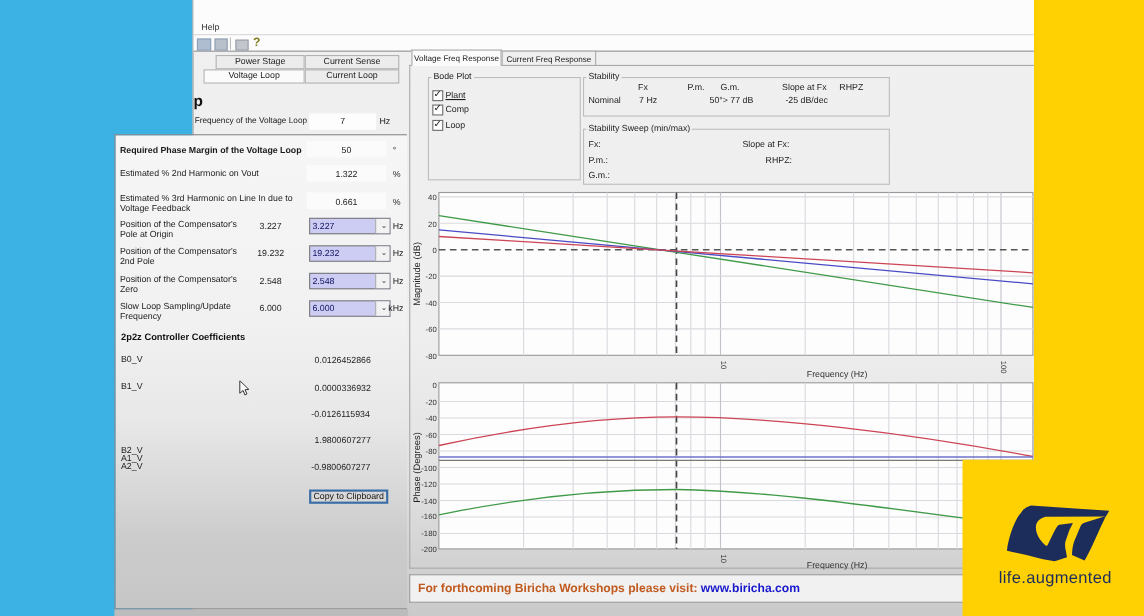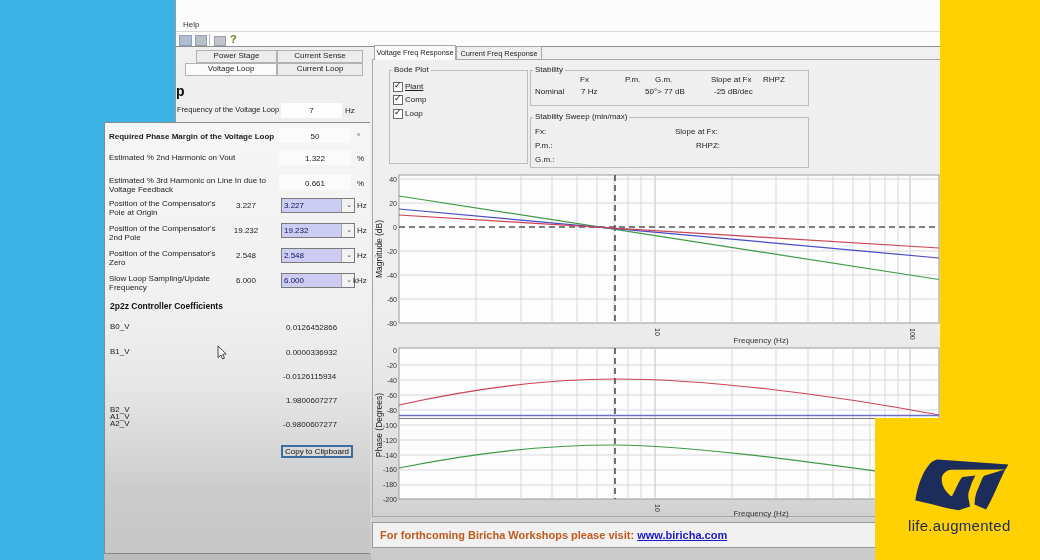--- a/index.html
+++ b/index.html
@@ -160,21 +160,21 @@
         </g>
         <g font-size="7" fill="#333" font-family="Liberation Sans,sans-serif">
           <text x="283" y="336" transform="rotate(90 283,336)" dx="3">10</text>
         </g>
         <text x="389" y="351" font-size="8" fill="#333" text-anchor="middle" font-family="Liberation Sans,sans-serif">Frequency (Hz)</text>
         <text x="10" y="260" font-size="8.5" fill="#222" text-anchor="middle" transform="rotate(-90 10,260)" font-family="Liberation Sans,sans-serif">Phase (Degrees)</text>
       </svg>
     </div>
 
     <div class="abs" style="left:196px;top:522px;width:569px;height:26px;background:#f1f1f1;border:1px solid #9a9a9a;border-right:none;box-sizing:border-box;">
-      <div class="t" style="left:7px;top:6px;font-size:11px;font-weight:bold;color:#c05a1e;">For forthcoming Biricha Workshops please visit: <span style="color:#1818cc;text-decoration:underline;">www.biricha.com</span></div>
+      <div class="t" style="left:7px;top:6px;font-size:11px;font-weight:bold;color:#c05a1e;">For forthcoming Biricha Workshops please visit: <span style="color:#1818cc;">www.biricha.com</span></div>
     </div>
   </div>
 
   <div class="abs" id="floatpanel" style="filter:blur(0.3px);left:104px;top:122px;width:266px;height:432px;background:linear-gradient(180deg,#f7f6f6 0%,#f2f1f1 40%,#e9e8e8 60%,#d9d8d8 75%,#cdcccc 85%,#c7c6c6 100%);border:1px solid #8a8a8a;border-right:none;box-sizing:border-box;">
 
     <div class="t" style="left:4px;top:9px;font-size:8px;font-weight:bold;">Required Phase Margin of the Voltage Loop</div>
     <div class="abs" style="left:174px;top:5px;width:72px;height:15px;background:#fbfbfb;"></div>
     <div class="t" style="left:174px;top:9px;width:72px;text-align:center;font-size:8px;">50</div>
     <div class="t" style="left:252px;top:9px;font-size:8px;">°</div>
 

